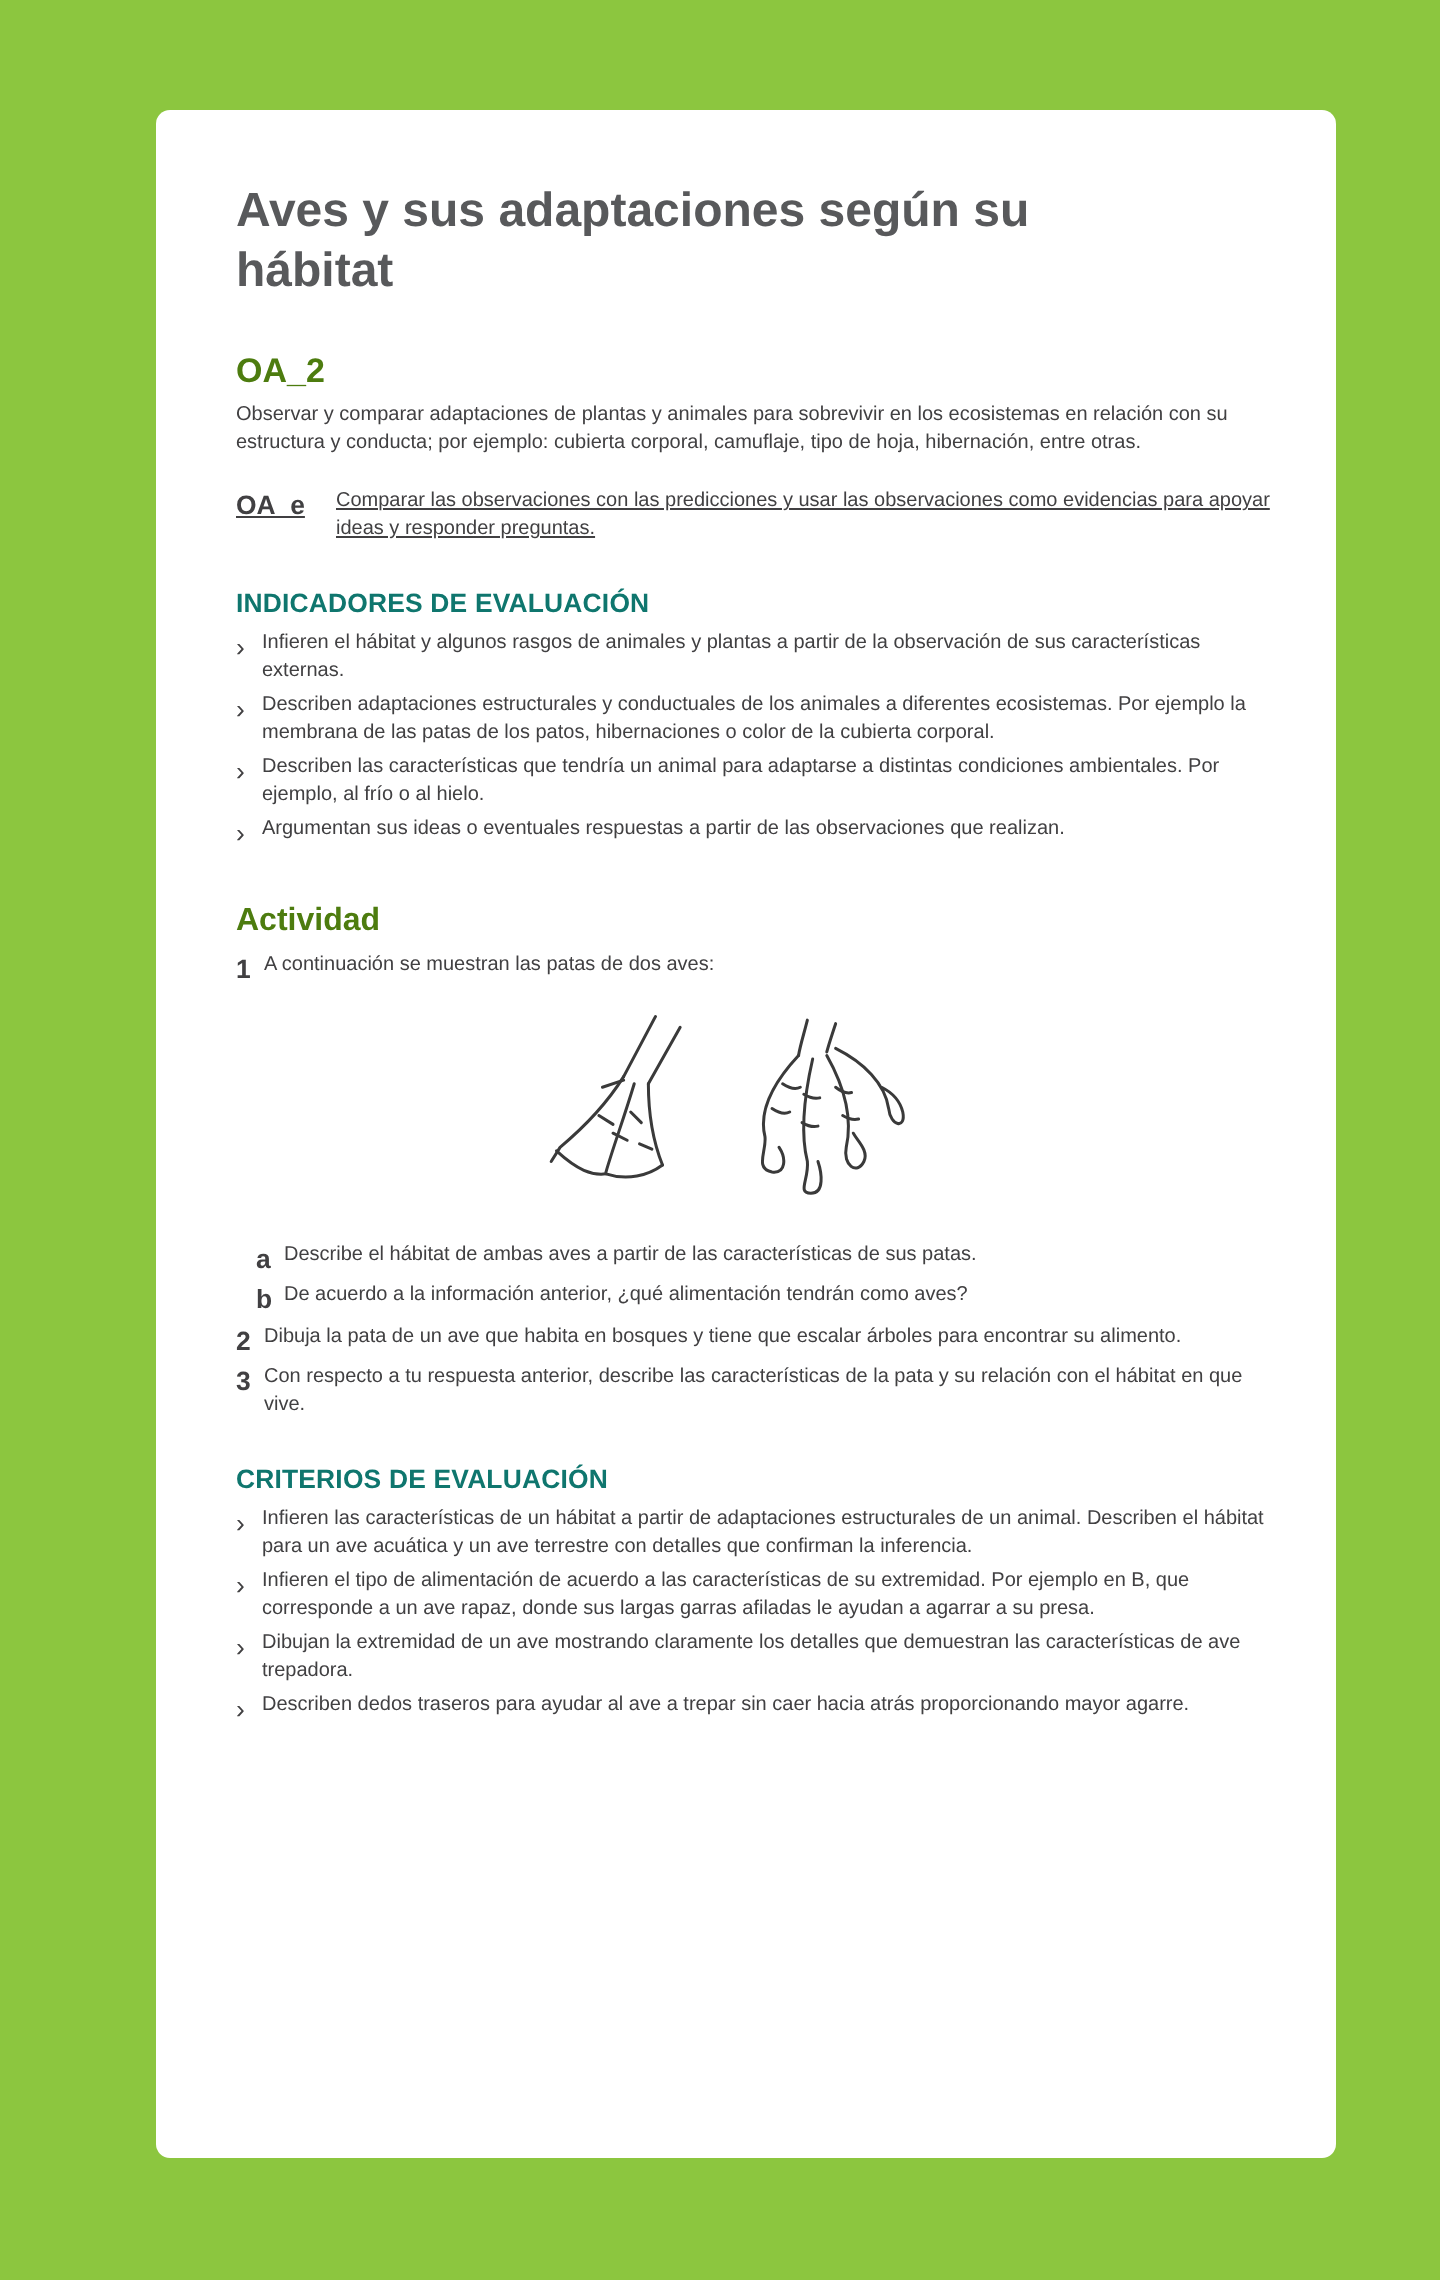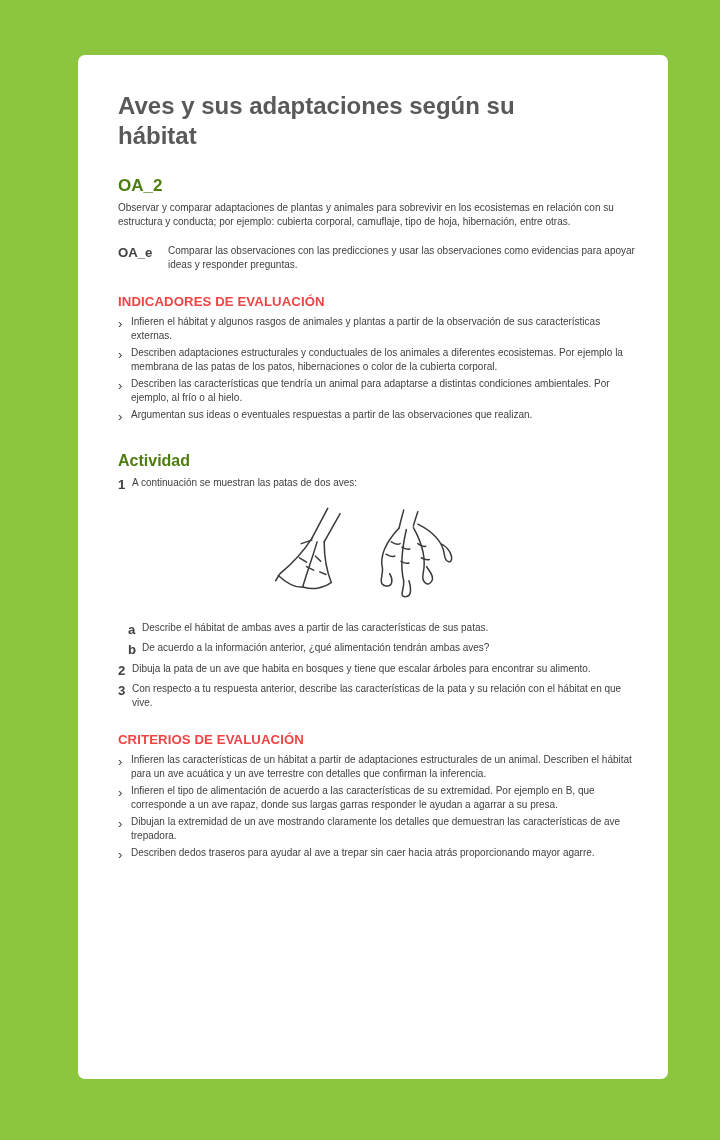--- a/index.html
+++ b/index.html
@@ -30,30 +30,30 @@
     color: #58595b;
     max-width: 470px;
   }
   .green-h { color: #4d7c0f; font-weight: bold; }
   .h-oa { font-size: 17px; margin: 24px 0 0 0; }
   .h-act { font-size: 16px; margin: 26px 0 6px 0; }
   .sec-h {
     font-size: 13.2px;
     font-weight: bold;
     margin: 22px 0 6px 0;
-    color: #ef4444;
+    color: #0f766e;
     letter-spacing: 0.1px;
   }
   p, .txt {
     font-size: 10px;
     line-height: 1.4;
     margin: 0;
   }
   .oa2-body { margin-top: 5px; }
-  .oae-row { display: flex; margin-top: 15px; }
+  .oae-row { display: flex; margin-top: 15px; text-decoration: underline; }
   .oae-label { flex: none; width: 50px; font-weight: bold; font-size: 13.2px; line-height: 1.4; }
   .bullet-item { display: flex; margin-bottom: 3px; }
   .marker { flex: none; width: 13px; font-size: 13.2px; line-height: 1.4; }
   .num-item { display: flex; margin: 2px 0; }
   .num { flex: none; width: 14px; font-weight: bold; font-size: 13.2px; line-height: 1.4; }
   .sub-item { display: flex; margin: 2px 0 2px 10px; }
   .figure {
     margin: 8px 0 12px 148px;
     width: 210px;
     height: 106px;
@@ -130,42 +130,42 @@
         </g>
       </svg>
     </div>
 
     <div class="sub-item">
       <span class="num">a</span>
       <span class="txt">Describe el hábitat de ambas aves a partir de las características de sus patas.</span>
     </div>
     <div class="sub-item">
       <span class="num">b</span>
-      <span class="txt">De acuerdo a la información anterior, ¿qué alimentación tendrán ambas aves?</span>
+      <span class="txt">De acuerdo a la información anterior, ¿qué alimentación tendrán como aves?</span>
     </div>
 
     <div class="num-item">
       <span class="num">2</span>
       <span class="txt">Dibuja la pata de un ave que habita en bosques y tiene que escalar árboles para encontrar su alimento.</span>
     </div>
     <div class="num-item">
       <span class="num">3</span>
       <span class="txt">Con respecto a tu respuesta anterior, describe las características de la pata y su relación con el hábitat en que vive.</span>
     </div>
   </section>
 
   <section>
     <h3 class="sec-h">CRITERIOS DE EVALUACIÓN</h3>
     <div class="bullet-item">
       <span class="marker">›</span>
       <span class="txt">Infieren las características de un hábitat a partir de adaptaciones estructurales de un animal. Describen el hábitat para un ave acuática y un ave terrestre con detalles que confirman la inferencia.</span>
     </div>
     <div class="bullet-item">
       <span class="marker">›</span>
-      <span class="txt">Infieren el tipo de alimentación de acuerdo a las características de su extremidad. Por ejemplo en B, que corresponde a un ave rapaz, donde sus largas garras responder le ayudan a agarrar a su presa.</span>
+      <span class="txt">Infieren el tipo de alimentación de acuerdo a las características de su extremidad. Por ejemplo en B, que corresponde a un ave rapaz, donde sus largas garras afiladas le ayudan a agarrar a su presa.</span>
     </div>
     <div class="bullet-item">
       <span class="marker">›</span>
       <span class="txt">Dibujan la extremidad de un ave mostrando claramente los detalles que demuestran las características de ave trepadora.</span>
     </div>
     <div class="bullet-item">
       <span class="marker">›</span>
       <span class="txt">Describen dedos traseros para ayudar al ave a trepar sin caer hacia atrás proporcionando mayor agarre.</span>
     </div>
   </section>

